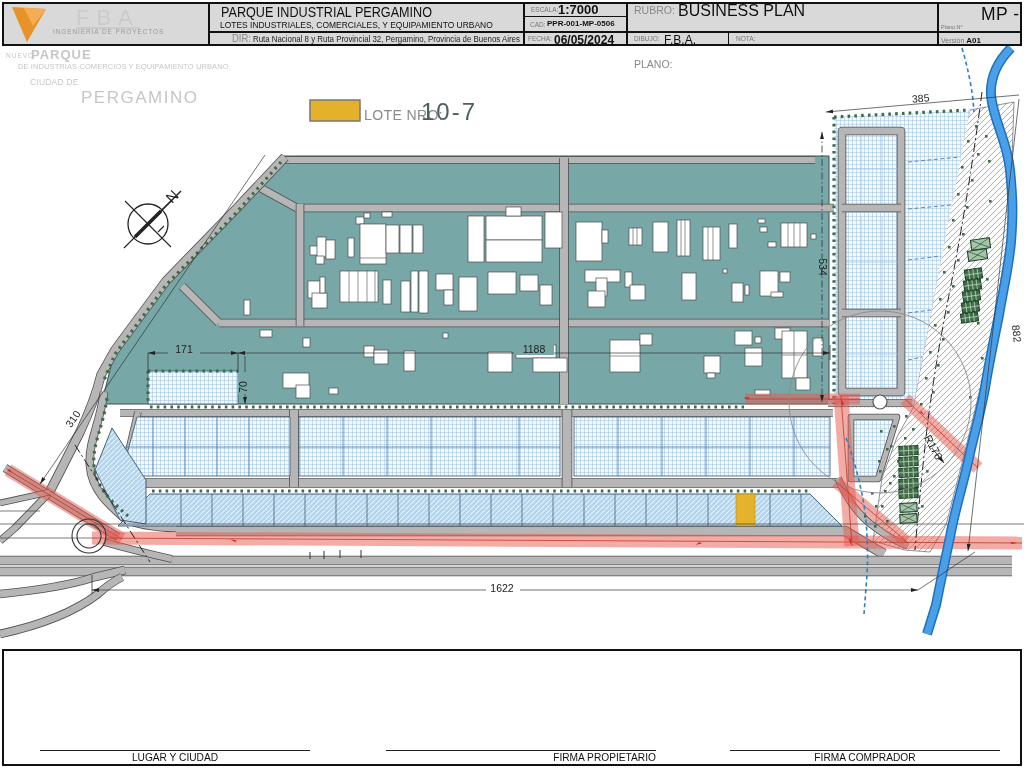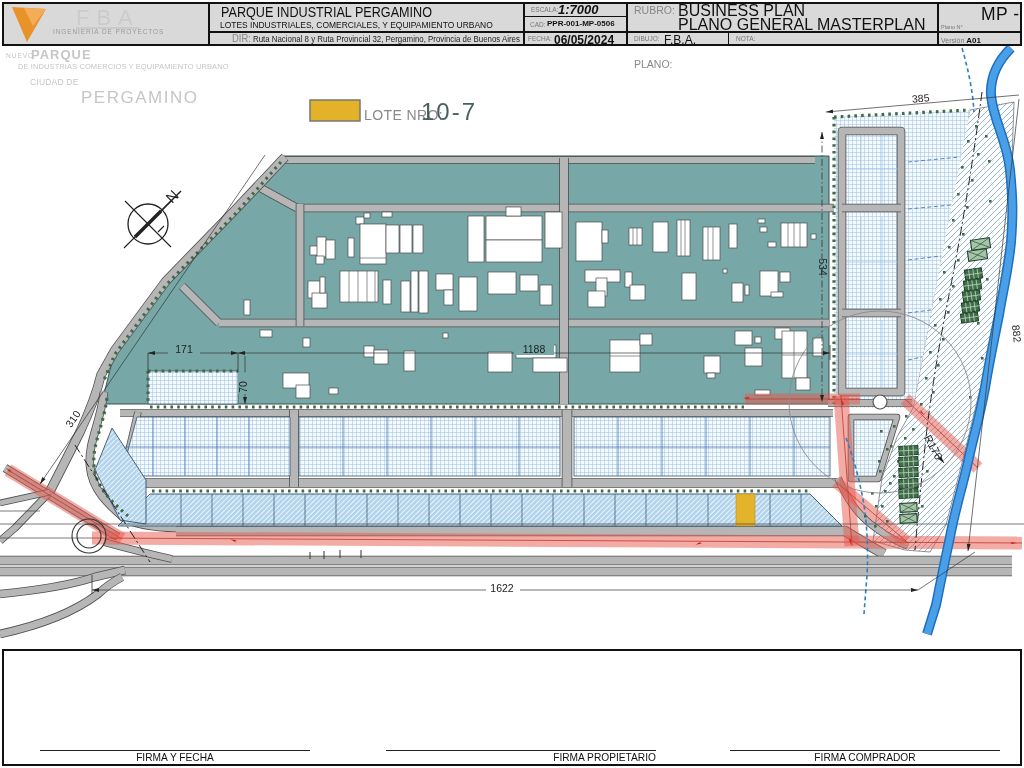--- a/index.html
+++ b/index.html
@@ -390,30 +390,29 @@
 <polygon points="24,8 46,9 33,26" fill="#f3ae55"></polygon>
 </svg>
 <div class="abs" style="left:76px;top:5px;font-size:22px;color:#cbcbcb;letter-spacing:7px;text-decoration:underline;">FBA</div>
 <div class="abs" style="left:53px;top:28px;font-size:6.5px;color:#9a9a9a;letter-spacing:0.9px;">INGENIERIA DE PROYECTOS</div>
 
 <div class="abs" style="left:221px;top:4px;font-size:14.5px;color:#111;white-space:nowrap;transform:scaleX(0.87);transform-origin:0 0;">PARQUE INDUSTRIAL PERGAMINO</div>
 <div class="abs" style="left:220px;top:19.5px;font-size:9.2px;color:#111;white-space:nowrap;transform:scaleX(0.92);transform-origin:0 0;">LOTES INDUSTRIALES, COMERCIALES, Y EQUIPAMIENTO URBANO</div>
 <div class="abs" style="left:232px;top:32.5px;font-size:8.4px;color:#222;white-space:nowrap;transform:scaleX(0.94);transform-origin:0 0;"><span style="color:#888;font-size:10px;">DIR:</span> Ruta Nacional 8 y Ruta Provincial 32, Pergamino, Provincia de Buenos Aires</div>
 
 <div class="abs" style="left:531px;top:6px;font-size:6.5px;color:#777;">ESCALA:</div>
-<div class="abs" style="left:558px;top:2px;font-size:13px;color:#111;font-weight:bold;white-space:nowrap;font-style:italic;">1:7000</div>
+<div class="abs" style="left:558px;top:2px;font-size:13px;color:#111;font-weight:bold;white-space:nowrap;">1:7000</div>
 <div class="abs" style="left:530px;top:21px;font-size:6.5px;color:#777;">CAD:</div>
 <div class="abs" style="left:547px;top:19px;font-size:8px;color:#111;font-weight:bold;white-space:nowrap;">PPR-001-MP-0506</div>
 <div class="abs" style="left:528px;top:35px;font-size:6.5px;color:#777;">FECHA:</div>
 <div class="abs" style="left:554px;top:33px;font-size:12px;color:#111;font-weight:bold;white-space:nowrap;">06/05/2024</div>
 
 <div class="abs" style="left:634px;top:4px;font-size:10.5px;color:#888;">RUBRO:</div>
 <div class="abs" style="left:678px;top:2px;font-size:16px;color:#111;white-space:nowrap;">BUSINESS PLAN</div>
 <div class="abs" style="left:634px;top:18px;font-size:10.5px;color:#888;margin-top:40px;">PLANO:</div>
-<div class="abs" style="left:678px;top:16px;font-size:16px;color:#111;white-space:nowrap;">PLANO GENERAL MASTERPLAN</div>
 <div class="abs" style="left:634px;top:35px;font-size:6.5px;color:#777;">DIBUJO:</div>
 <div class="abs" style="left:664px;top:33px;font-size:12px;color:#111;">F.B.A.</div>
 <div class="abs" style="left:736px;top:35px;font-size:6.5px;color:#777;">NOTA:</div>
 
 <div class="abs" style="left:957px;top:4px;font-size:17.5px;color:#111;letter-spacing:0.5px;white-space:nowrap;margin-left:24px;">MP - 01</div>
 <div class="abs" style="left:941px;top:24px;font-size:5.5px;color:#777;">Plano N°</div>
 <div class="abs" style="left:941px;top:36px;font-size:7px;color:#777;white-space:nowrap;">Versión <b style="color:#111;font-size:8px;">A01</b></div>
 
 <div class="abs" style="left:6px;top:52px;font-size:6.5px;color:#c6c6c6;letter-spacing:1px;">NUEVO</div>
 <div class="abs" style="left:31px;top:47px;font-size:13px;color:#c6c6c6;letter-spacing:1px;font-weight:bold;">PARQUE</div>
@@ -421,16 +420,16 @@
 <div class="abs" style="left:30px;top:77px;font-size:8.5px;color:#c6c6c6;letter-spacing:0.2px;">CIUDAD DE</div>
 <div class="abs" style="left:81px;top:88px;font-size:17px;color:#c6c6c6;letter-spacing:1.5px;">PERGAMINO</div>
 
 <div class="abs" style="left:364px;top:107px;font-size:14px;color:#8a8a8a;letter-spacing:0.4px;">LOTE NRO:</div>
 <div class="abs" style="left:421px;top:98px;font-size:24px;color:#4a5f60;letter-spacing:2px;">10-7</div>
 
 <div class="abs" style="left:2px;top:649px;width:1020px;height:117px;background:#fff;border:2px solid #111;"></div>
 <div class="abs" style="left:40px;top:750px;width:270px;height:1px;background:#222;"></div>
 <div class="abs" style="left:386px;top:750px;width:270px;height:1px;background:#222;"></div>
 <div class="abs" style="left:730px;top:750px;width:270px;height:1px;background:#222;"></div>
-<div class="abs" style="left:40px;top:752px;width:270px;text-align:center;font-size:10.2px;color:#111;">FIRMA Y FECHA</div>
+<div class="abs" style="left:40px;top:752px;width:270px;text-align:center;font-size:10.2px;color:#111;">LUGAR Y CIUDAD</div>
 <div class="abs" style="left:386px;top:752px;width:270px;text-align:right;font-size:10.2px;color:#111;">FIRMA PROPIETARIO</div>
 <div class="abs" style="left:730px;top:752px;width:270px;text-align:center;font-size:10.2px;color:#111;">FIRMA COMPRADOR</div>
 </div>
 
 </body></html>

